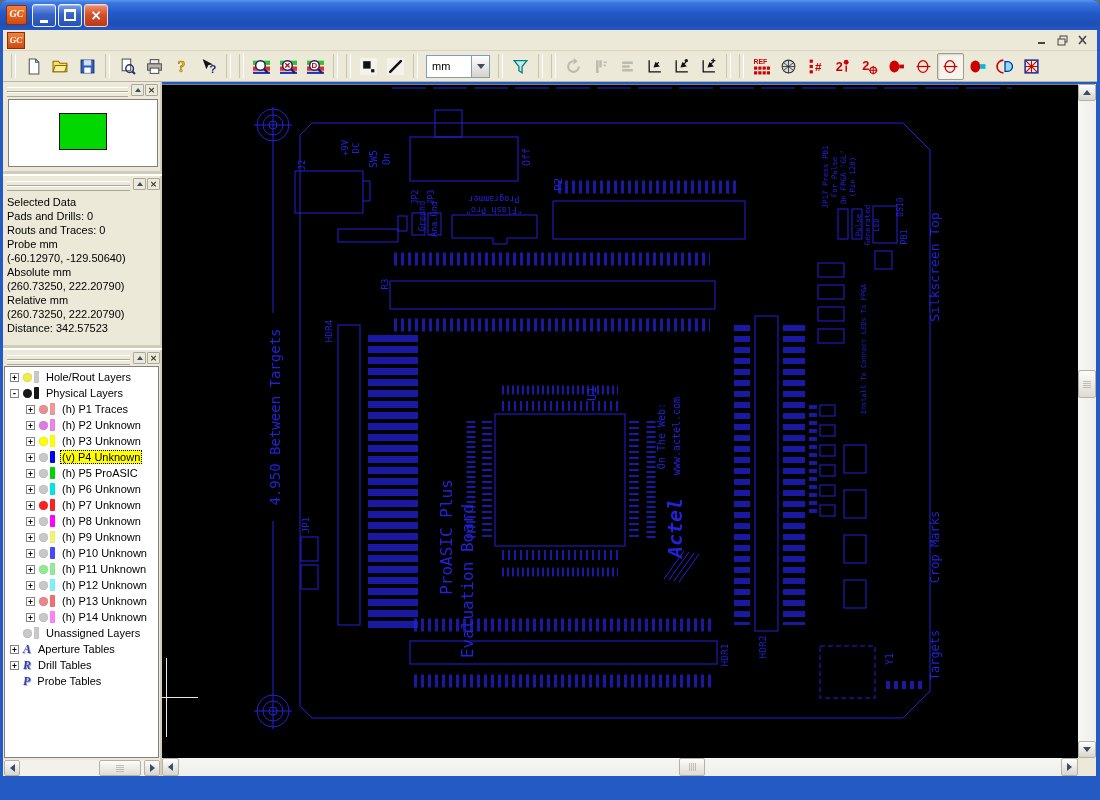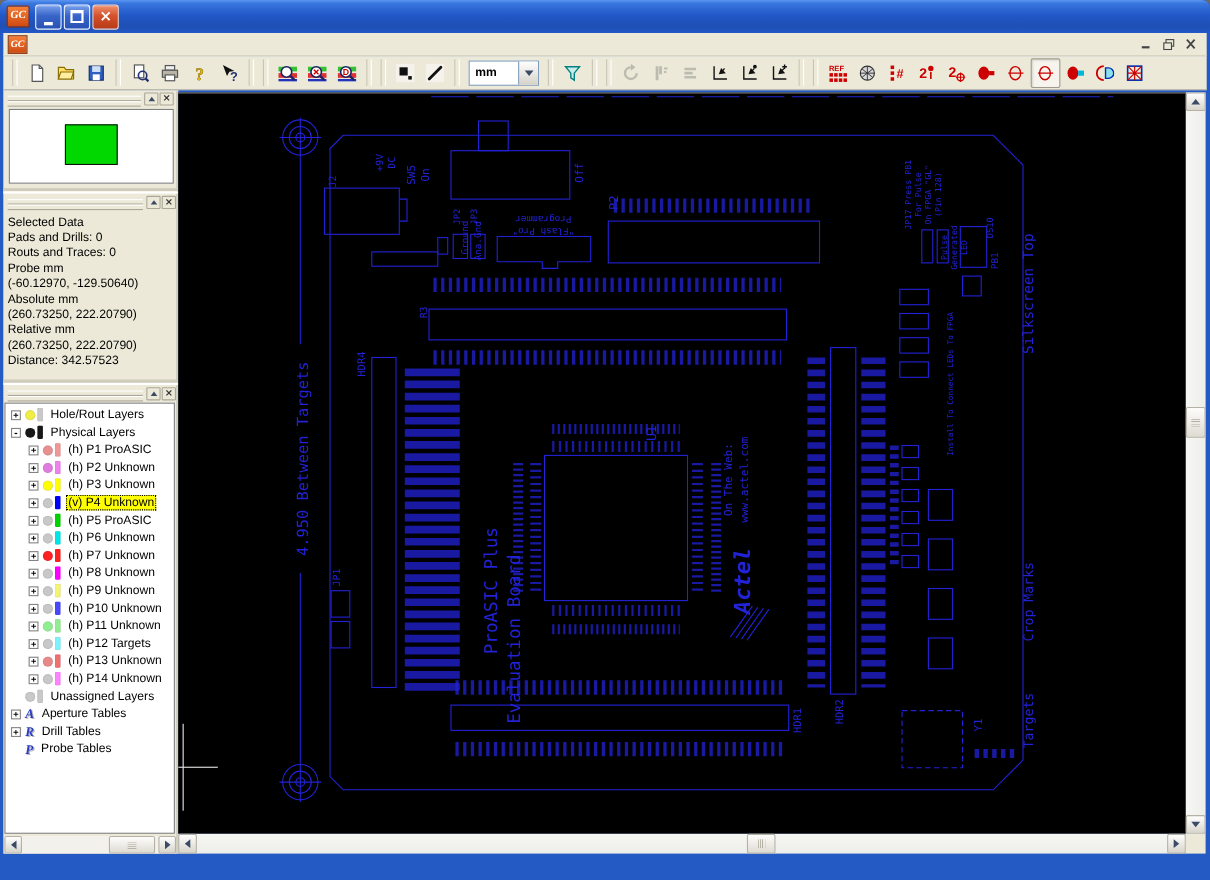--- a/index.html
+++ b/index.html
@@ -30,21 +30,21 @@
   .mdibtn{width:17px;height:15px;display:flex;align-items:center;justify-content:center;color:#444;}
   
   .toolbar{position:absolute;left:3px;top:51px;width:1094px;height:31px;background:#ece9d8;border-bottom:1px solid #b8b4a8;
     display:flex;align-items:center;box-sizing:border-box;padding-left:4px;}
   .tsep{width:3px;height:24px;border-left:1px solid #c9c5b4;border-right:1px solid #fff;margin:0 4px;}
   .tgroup{display:flex;align-items:center;}
   .tbtn{width:25px;height:25px;display:flex;align-items:center;justify-content:center;border:1px solid transparent;border-radius:2px;}
   .tbtn svg{display:block;}
   .tbtn.disabled{opacity:.40;filter:grayscale(1);}
   .tbtn.pressed{border:1px solid #9e9a8c;background:#f6f4ec;box-shadow:inset 1px 1px 2px #00000022;}
-  .combo{width:62px;height:21px;background:#fff;border:1px solid #7f9db9;display:flex;align-items:center;margin:0 4px;font-weight:bold;}
+  .combo{width:62px;height:21px;background:#fff;border:1px solid #7f9db9;display:flex;align-items:center;margin:0 4px;}
   .combo-val{flex:1;padding-left:5px;font-size:11px;}
   .combo-btn{width:17px;height:100%;background:linear-gradient(180deg,#fefefe,#d7d3ca);border-left:1px solid #7f9db9;
     display:flex;align-items:center;justify-content:center;}
   .tri-down{width:0;height:0;border-left:4px solid transparent;border-right:4px solid transparent;border-top:5px solid #3b4b66;}
   .tri-up{width:0;height:0;border-left:4px solid transparent;border-right:4px solid transparent;border-bottom:5px solid #3b4b66;}
   .tri-left{width:0;height:0;border-top:4px solid transparent;border-bottom:4px solid transparent;border-right:5px solid #3b4b66;}
   .tri-right{width:0;height:0;border-top:4px solid transparent;border-bottom:4px solid transparent;border-left:5px solid #3b4b66;}
   
   .leftpanel{position:absolute;left:3px;top:82px;width:159px;height:694px;background:#ece9d8;border-right:2px solid #d4d0c0;box-sizing:border-box;}
   .pane-grip{position:relative;height:13px;margin:2px 2px 0 2px;}
@@ -529,21 +529,21 @@
               <span class="t-bar" style="background: rgb(24, 24, 24);"></span>
 
               <span class="t-label">Physical Layers</span>
             </div>
 
             <div class="tree-row lvl1">
               <span class="t-exp">+</span>
               <span class="t-circle" style="background: rgb(232, 144, 144);"></span>
               <span class="t-bar" style="background: rgb(240, 152, 152);"></span>
 
-              <span class="t-label">(h) P1 ProASIC</span>
+              <span class="t-label">(h) P1 Traces</span>
             </div>
 
             <div class="tree-row lvl1">
               <span class="t-exp">+</span>
               <span class="t-circle" style="background: rgb(224, 124, 224);"></span>
               <span class="t-bar" style="background: rgb(238, 130, 238);"></span>
 
               <span class="t-label">(h) P2 Unknown</span>
             </div>
 
@@ -617,21 +617,21 @@
               <span class="t-bar" style="background: rgb(144, 238, 144);"></span>
 
               <span class="t-label">(h) P11 Unknown</span>
             </div>
 
             <div class="tree-row lvl1">
               <span class="t-exp">+</span>
               <span class="t-circle" style="background: rgb(200, 200, 200);"></span>
               <span class="t-bar" style="background: rgb(125, 242, 255);"></span>
 
-              <span class="t-label">(h) P12 Targets</span>
+              <span class="t-label">(h) P12 Unknown</span>
             </div>
 
             <div class="tree-row lvl1">
               <span class="t-exp">+</span>
               <span class="t-circle" style="background: rgb(232, 136, 136);"></span>
               <span class="t-bar" style="background: rgb(240, 112, 112);"></span>
 
               <span class="t-label">(h) P13 Unknown</span>
             </div>
 

